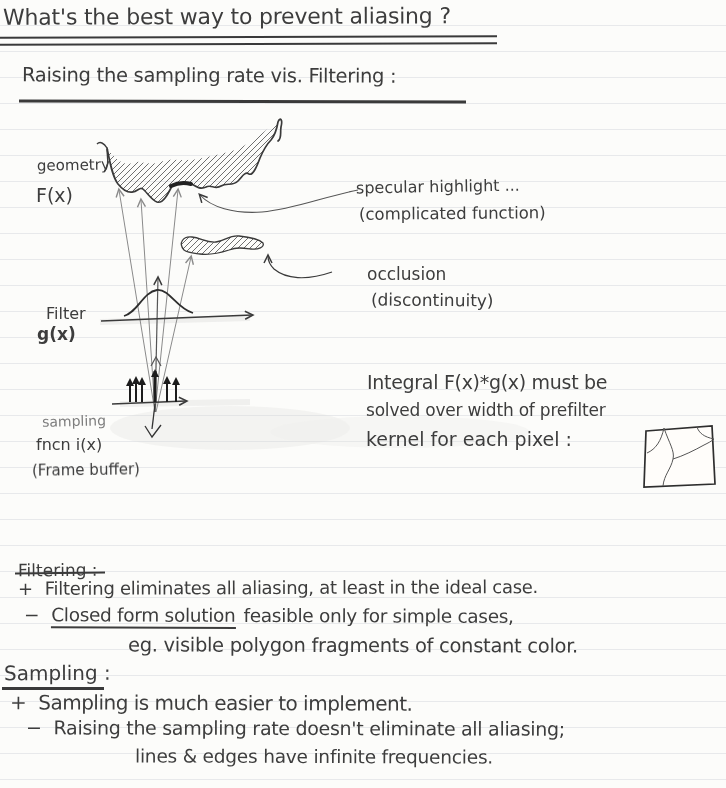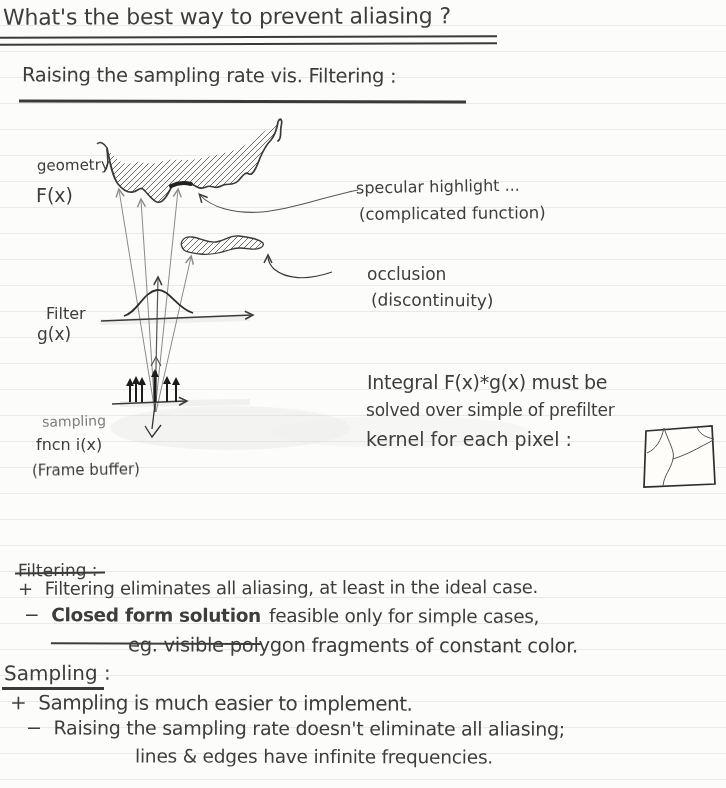--- a/index.html
+++ b/index.html
@@ -9,21 +9,21 @@
     background-image: repeating-linear-gradient(
       to bottom,
       transparent 0px, transparent 25px,
       rgba(150,158,175,0.20) 25px, rgba(150,158,175,0.20) 26px);
     font-family:"DejaVu Sans", sans-serif;
   }
   .abs { position:absolute; }
   .hand { font-family:"DejaVu Sans", sans-serif; color:#3d3d3d; white-space:nowrap; }
   .light { color:#7d7d7d; }
   .sign { display:inline-block; margin-right:12px; }
-  .underl { border-bottom:2px solid #3d3d3d; padding-bottom:17px;font-weight:bold; }
+  .underl { border-bottom:2px solid #3d3d3d; padding-bottom:1px; }
   .rule2 { border-top:2px solid #3a3a3a; border-bottom:2px solid #3a3a3a; height:5px; }
   .rule1 { background:#3a3a3a; height:2px; }
 </style>
 </head>
 <body>
 
 <div class="paper">
 
   <div class="abs hand" style="left:3px; top:4px; font-size:22px; letter-spacing:-0.2px; transform:rotate(-0.2deg);">What's the best way to prevent aliasing ?</div>
   <div class="abs rule2" style="left:0px; top:36px; width:497px; transform:rotate(-0.15deg);"></div>
@@ -122,34 +122,34 @@
         <path d="M673,459 C683,456 695,450 704,445 C708,443 712,441 714,439"></path>
         <path d="M697,427 C699,433 704,437 714,439"></path>
       </g>
     </g>
   </svg>
 
   <div class="abs hand" style="left:37px; top:156px; font-size:15px; transform:rotate(-1deg);">geometry</div>
   <div class="abs hand" style="left:36px; top:184px; font-size:19px;">F(x)</div>
 
   <div class="abs hand" style="left:46px; top:304px; font-size:16px;">Filter</div>
-  <div class="abs hand" style="left:37px; top:324px; font-size:17px;">g(x)</div>
+  <div class="abs hand" style="left:37px; top:324px; font-size:17px;font-weight:bold;">g(x)</div>
 
   <div class="abs hand light" style="left:42px; top:413px; font-size:14px; transform:rotate(-1.5deg);">sampling</div>
   <div class="abs hand" style="left:36px; top:435px; font-size:16px;">fncn i(x)</div>
   <div class="abs hand" style="left:32px; top:461px; font-size:15px; transform:rotate(-0.8deg);">(Frame buffer)</div>
 
   <div class="abs hand" style="left:356px; top:177px; font-size:16px; transform:rotate(-1deg);">specular highlight ...</div>
   <div class="abs hand" style="left:359px; top:204px; font-size:16.5px; transform:rotate(-0.5deg);">(complicated function)</div>
 
   <div class="abs hand" style="left:367px; top:264px; font-size:17px;">occlusion</div>
   <div class="abs hand" style="left:371px; top:290px; font-size:17px; transform:rotate(0.5deg);">(discontinuity)</div>
 
   <div class="abs hand" style="left:367px; top:371px; font-size:19px; letter-spacing:-0.3px;">Integral F(x)*g(x) must be</div>
-  <div class="abs hand" style="left:366px; top:400px; font-size:17px; letter-spacing:-0.2px;">solved over simple of prefilter</div>
+  <div class="abs hand" style="left:366px; top:400px; font-size:17px; letter-spacing:-0.2px;">solved over width of prefilter</div>
   <div class="abs hand" style="left:366px; top:428px; font-size:19px;">kernel for each pixel :</div>
 
   <div class="abs hand" style="left:18px; top:549px; font-size:17px; transform:rotate(-0.5deg);margin-top:11px;">Filtering :</div>
   <div class="abs rule1" style="left:15px; top:572px; width:90px; transform:rotate(-0.6deg);"></div>
 
   <div class="abs hand" style="left:18px; top:577px; font-size:18px; letter-spacing:-0.3px; transform:rotate(-0.2deg);">
     <span class="sign">+</span><span>Filtering eliminates all aliasing, at least in the ideal case.</span>
   </div>
 
   <div class="abs hand" style="left:24px; top:605px; font-size:18.5px; letter-spacing:-0.3px; transform:rotate(0.2deg);">

